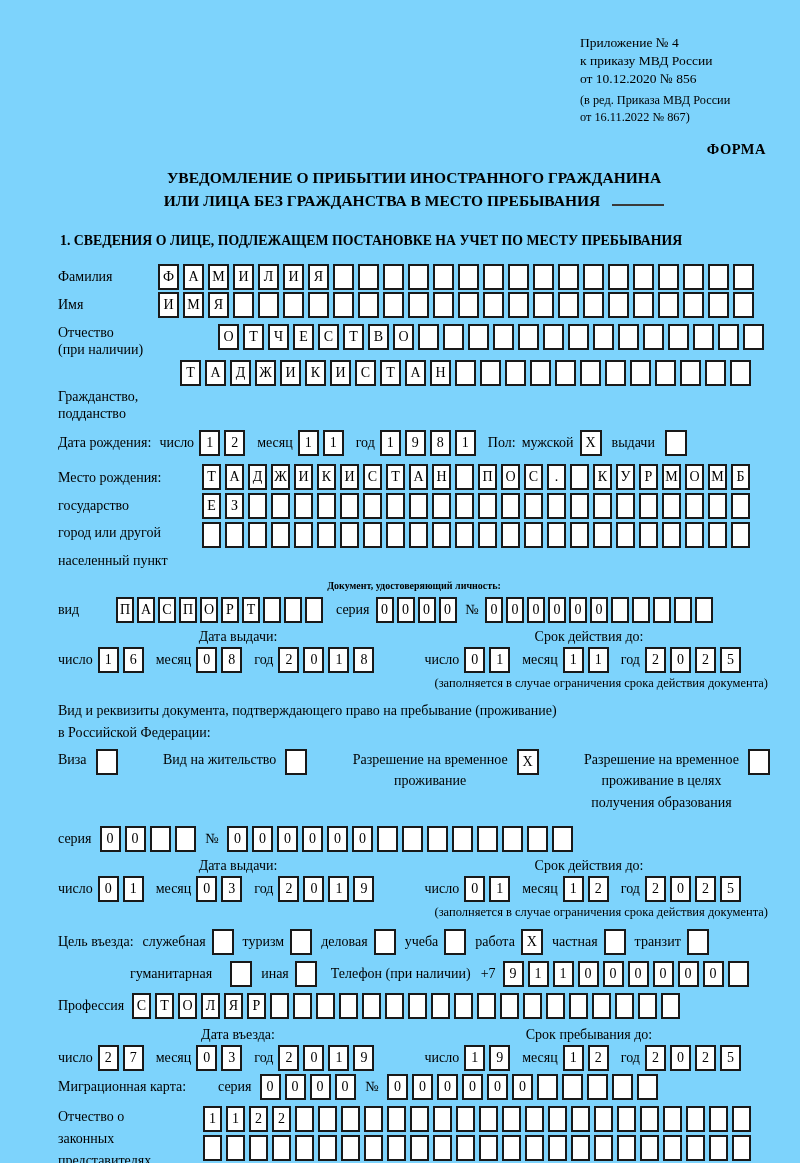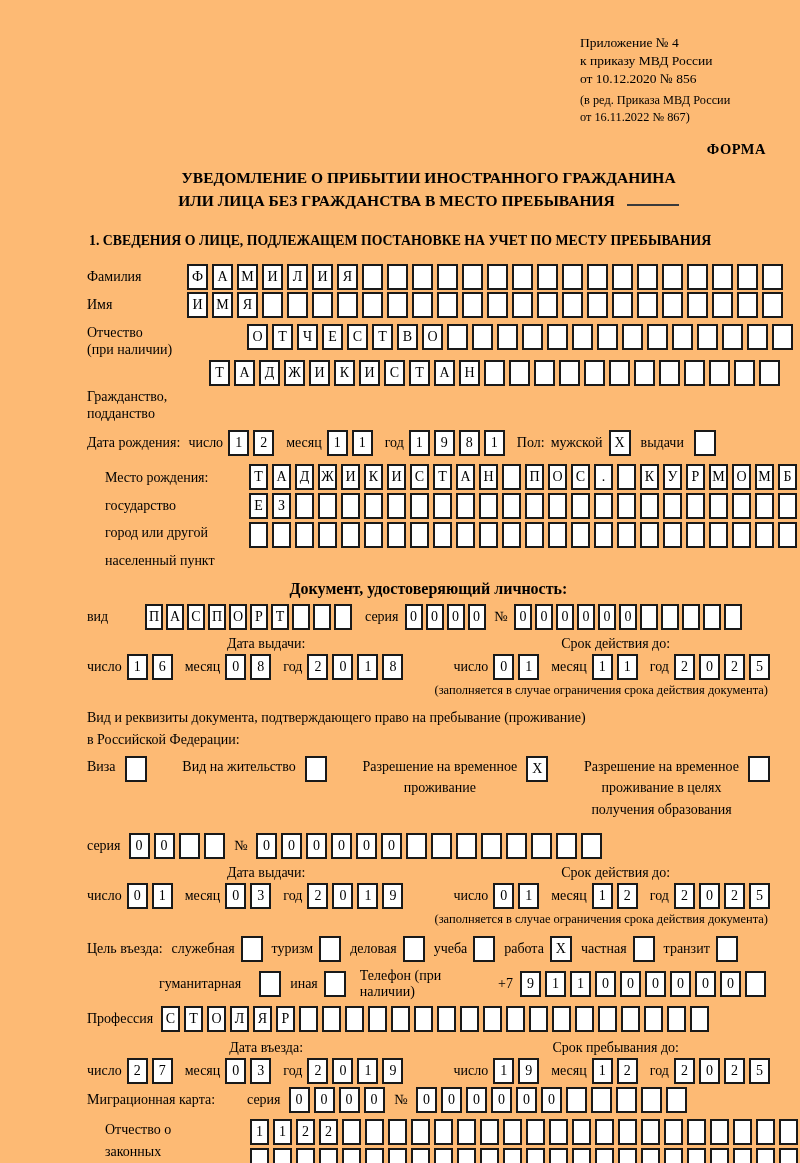--- a/index.html
+++ b/index.html
@@ -1,19 +1,19 @@
 <!DOCTYPE html>
 <html><head>
 <meta charset="utf-8">
 <style>
   html,body { margin:0; padding:0; background:#fff; }
   .page {
     position:relative; width:800px; height:1163px; box-sizing:border-box;
-    padding:34px 30px 16px 87px; overflow:hidden;
-    font-family:"Liberation Serif","DejaVu Serif",serif; font-size:14px; color:#000; background:#fdba74;
+    padding:34px 30px 16px 58px; overflow:hidden;
+    font-family:"Liberation Serif","DejaVu Serif",serif; font-size:14px; color:#000; background:#7dd3fc;
   }
   
   .top-right { width:190px; margin-left:auto; line-height:1.32; font-size:13.5px; }
   .top-right .edition { font-size:12.3px; }
   .top-right .ed-first { margin-top:5px; }
   .forma { text-align:right; font-weight:bold; font-size:14.5px; margin:16px 4px 4px 0; letter-spacing:.5px; }
   .title { text-align:center; font-weight:bold; font-size:15.5px; line-height:1.5; margin-top:8px; }
   .blankline { display:inline-block; width:52px; border-bottom:2px solid #3a3a3a; margin-left:12px; }
   .sec-heading { font-weight:bold; font-size:13.8px; margin:21px 0 15px 2px; }
 
@@ -30,28 +30,28 @@
     margin-right:4px; font-size:14px; background:#fff;
   }
   .checkbox { width:22px; margin-right:0; }
   .narrow .cell { width:18px; margin-right:3px; }
   .tight .cell { width:19px; margin-right:4px; }
 
   .mb2 { margin-bottom:2px; } .mb6 { margin-bottom:6px; } .mb8 { margin-bottom:8px; }
   .ml6 { margin-left:6px; } .ml8 { margin-left:8px; } .ml10 { margin-left:10px; }
 
   
-  .block { display:flex; align-items:flex-start; margin-bottom:6px;margin-left:18px; }
+  .block { display:flex; align-items:flex-start; margin-bottom:6px; }
   .block .lines { flex:none; }
   .rowscol .cellrow { display:flex; margin-bottom:3px; }
   .bp .lines { width:144px; line-height:27.5px; }
   .rep .lines { width:145px; line-height:22px; }
 
   
-  .center-bold { text-align:center; font-weight:bold; font-size:16px; margin:6px 0 6px; }
+  .center-bold { text-align:center; font-weight:bold; font-size:10px; margin:6px 0 6px; }
   .caps { display:flex; margin-bottom:2px; }
   .caps .c1 { width:360px; text-align:center; }
   .caps .c2 { width:310px; text-align:center; margin-left:16px; }
   .dates { display:flex; align-items:center; margin-bottom:3px; }
   .dategroup { display:inline-flex; align-items:center; flex:none; }
   .dategroup .dsub { margin-right:5px; margin-left:8px; flex:none; }
   .dategroup .dsub:first-child { margin-left:0; }
   .dategroup.rgt { margin-left:46px; }
   .note { text-align:right; font-size:12.5px; margin-bottom:9px; padding-right:2px; }
 

